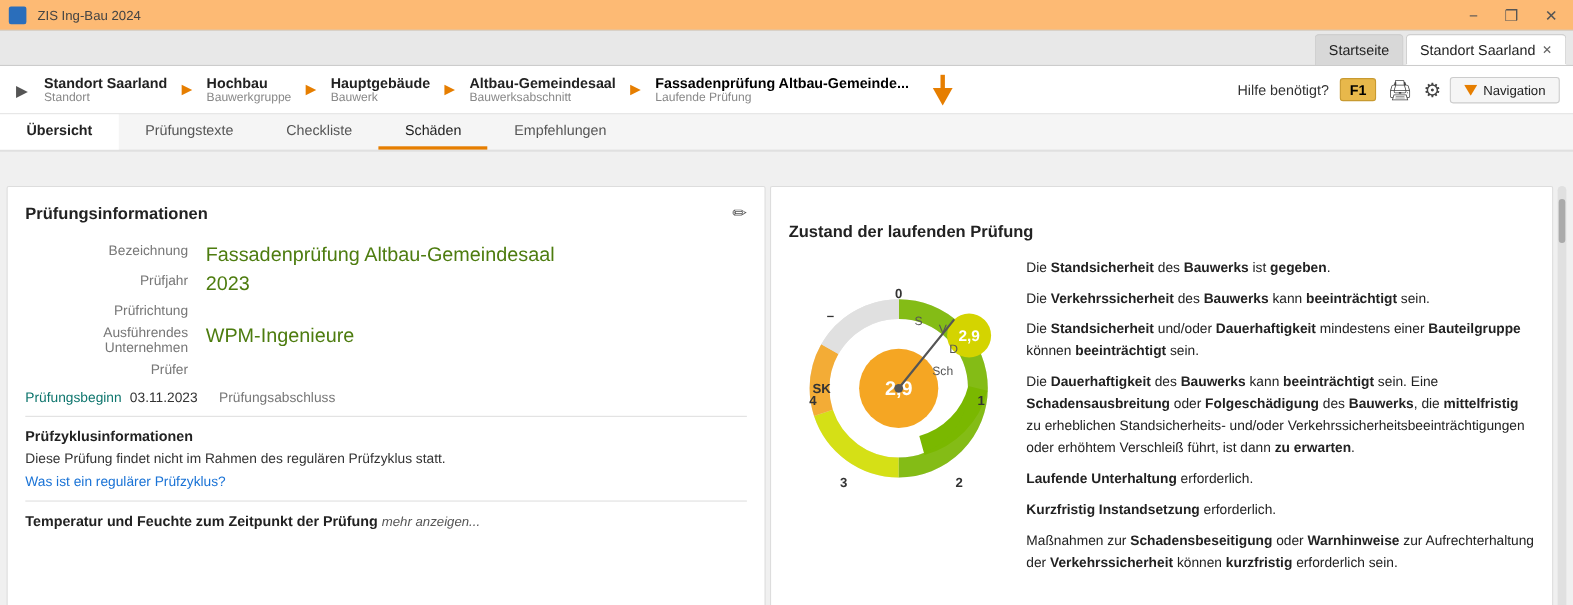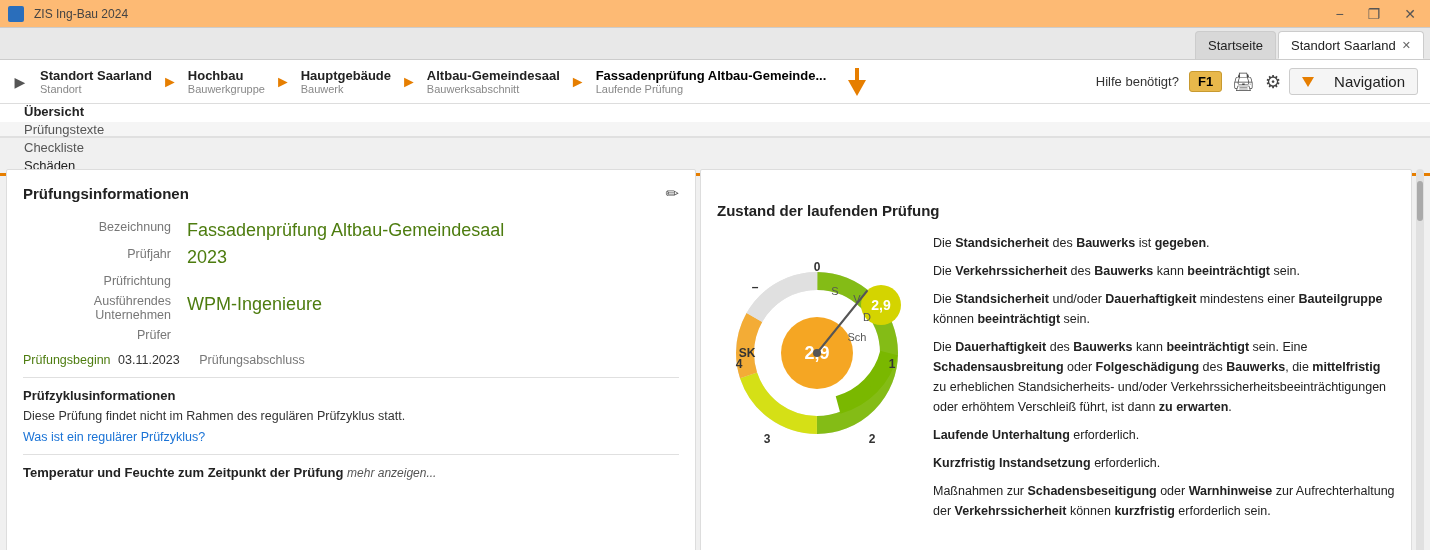--- a/index.html
+++ b/index.html
@@ -82,38 +82,37 @@
     .breadcrumb-arrow {
       color: #e67e00;
       font-size: 16px;
       margin: 0 2px;
     }
     .breadcrumb-item.active .bc-name { color: #000; font-weight: 700; }
     .breadcrumb-spacer { flex: 1; }
     .nav-dropdown {
       display: flex;
       align-items: center;
-      gap: 20px;
+      gap: 5px;
       padding: 4px 12px;
       border: 1px solid #ccc;
       background: #f5f5f5;
       cursor: pointer;
-      font-size: 15px;
+      font-size: 12px;
       border-radius: 3px;
       margin-right: 4px;
     }
 
     
     .section-tabs {
       background: #f5f5f5;
       border-bottom: 2px solid #e0e0e0;
       height: 34px;
       display: flex;
       align-items: stretch;
-      flex-direction: column;
     }
     .section-tab {
       padding: 0 24px;
       display: flex;
       align-items: center;
       font-size: 13px;
       cursor: pointer;
       border-bottom: 3px solid transparent;
       color: #555;
     }
@@ -319,21 +318,21 @@
         <td class="label">Ausführendes<br>Unternehmen</td>
         <td class="value">WPM-Ingenieure</td>
       </tr>
       <tr>
         <td class="label">Prüfer</td>
         <td class="value"></td>
       </tr>
     </tbody>
       </table>
     <div style="margin-top: 8px; font-size: 12.5px; color: #333;">
-      <span style="color: #4d7c0f;">Prüfungsbeginn</span>
+      <span style="color: #0f766e;">Prüfungsbeginn</span>
       <span style="margin-left: 4px; font-weight: 500;">03.11.2023</span>
       <span style="color: #777; margin-left: 16px;">Prüfungsabschluss</span>
     </div>
     <hr class="section-divider">
     <div class="pruf-section-title">Prüfzyklusinformationen</div>
     <div class="pruf-section-text">Diese Prüfung findet nicht im Rahmen des regulären Prüfzyklus statt.</div>
     <a class="pruf-link" href="#">Was ist ein regulärer Prüfzyklus?</a>
     <hr class="section-divider">
     <div style="font-size: 13px; font-weight: 700; display: inline;">Temperatur und Feuchte zum Zeitpunkt der Prüfung</div>
     <span class="pruf-expand"> mehr anzeigen...</span>

